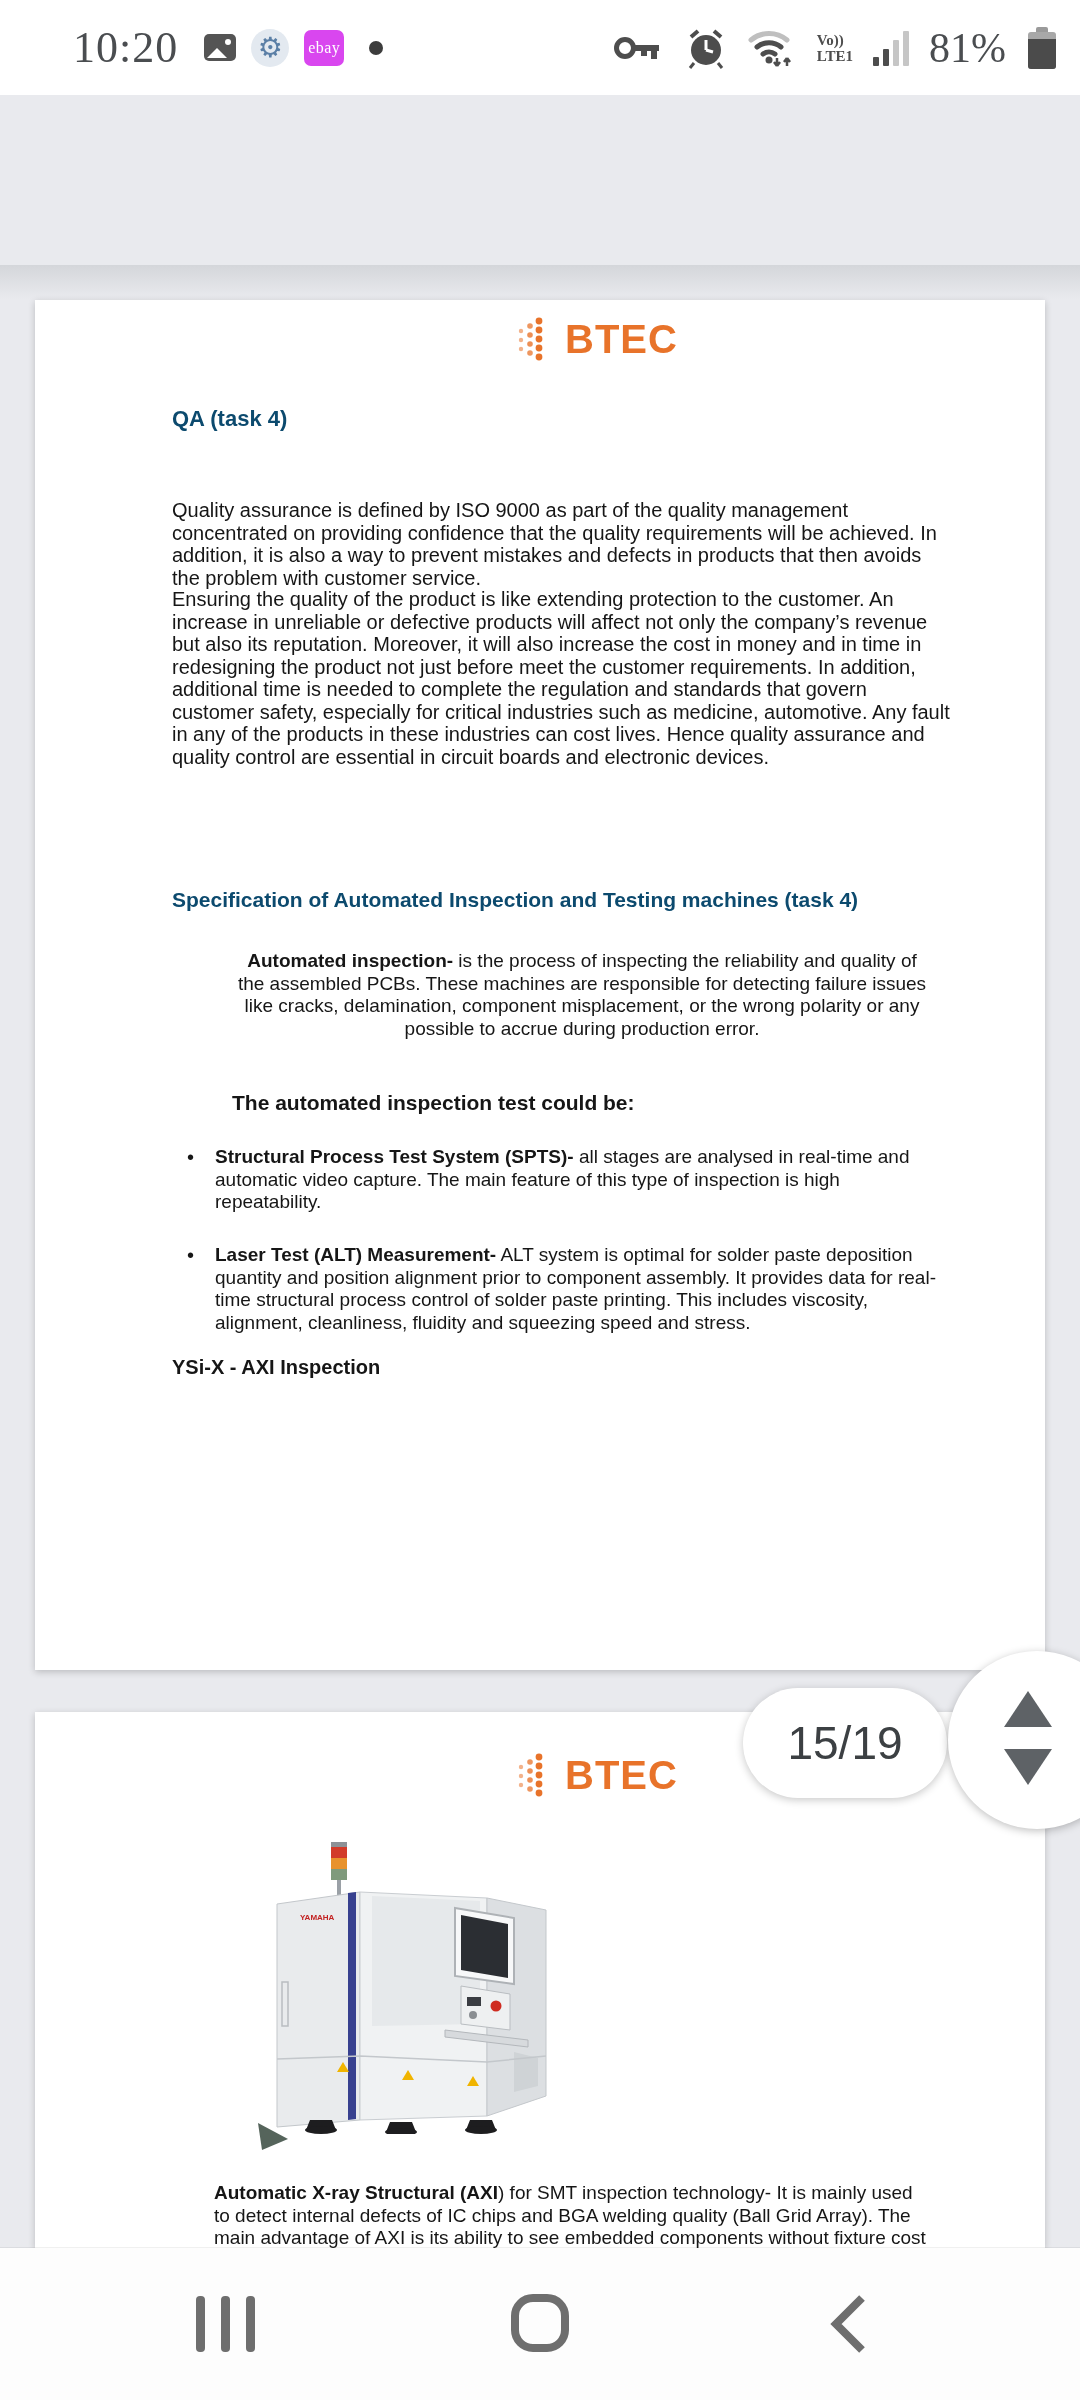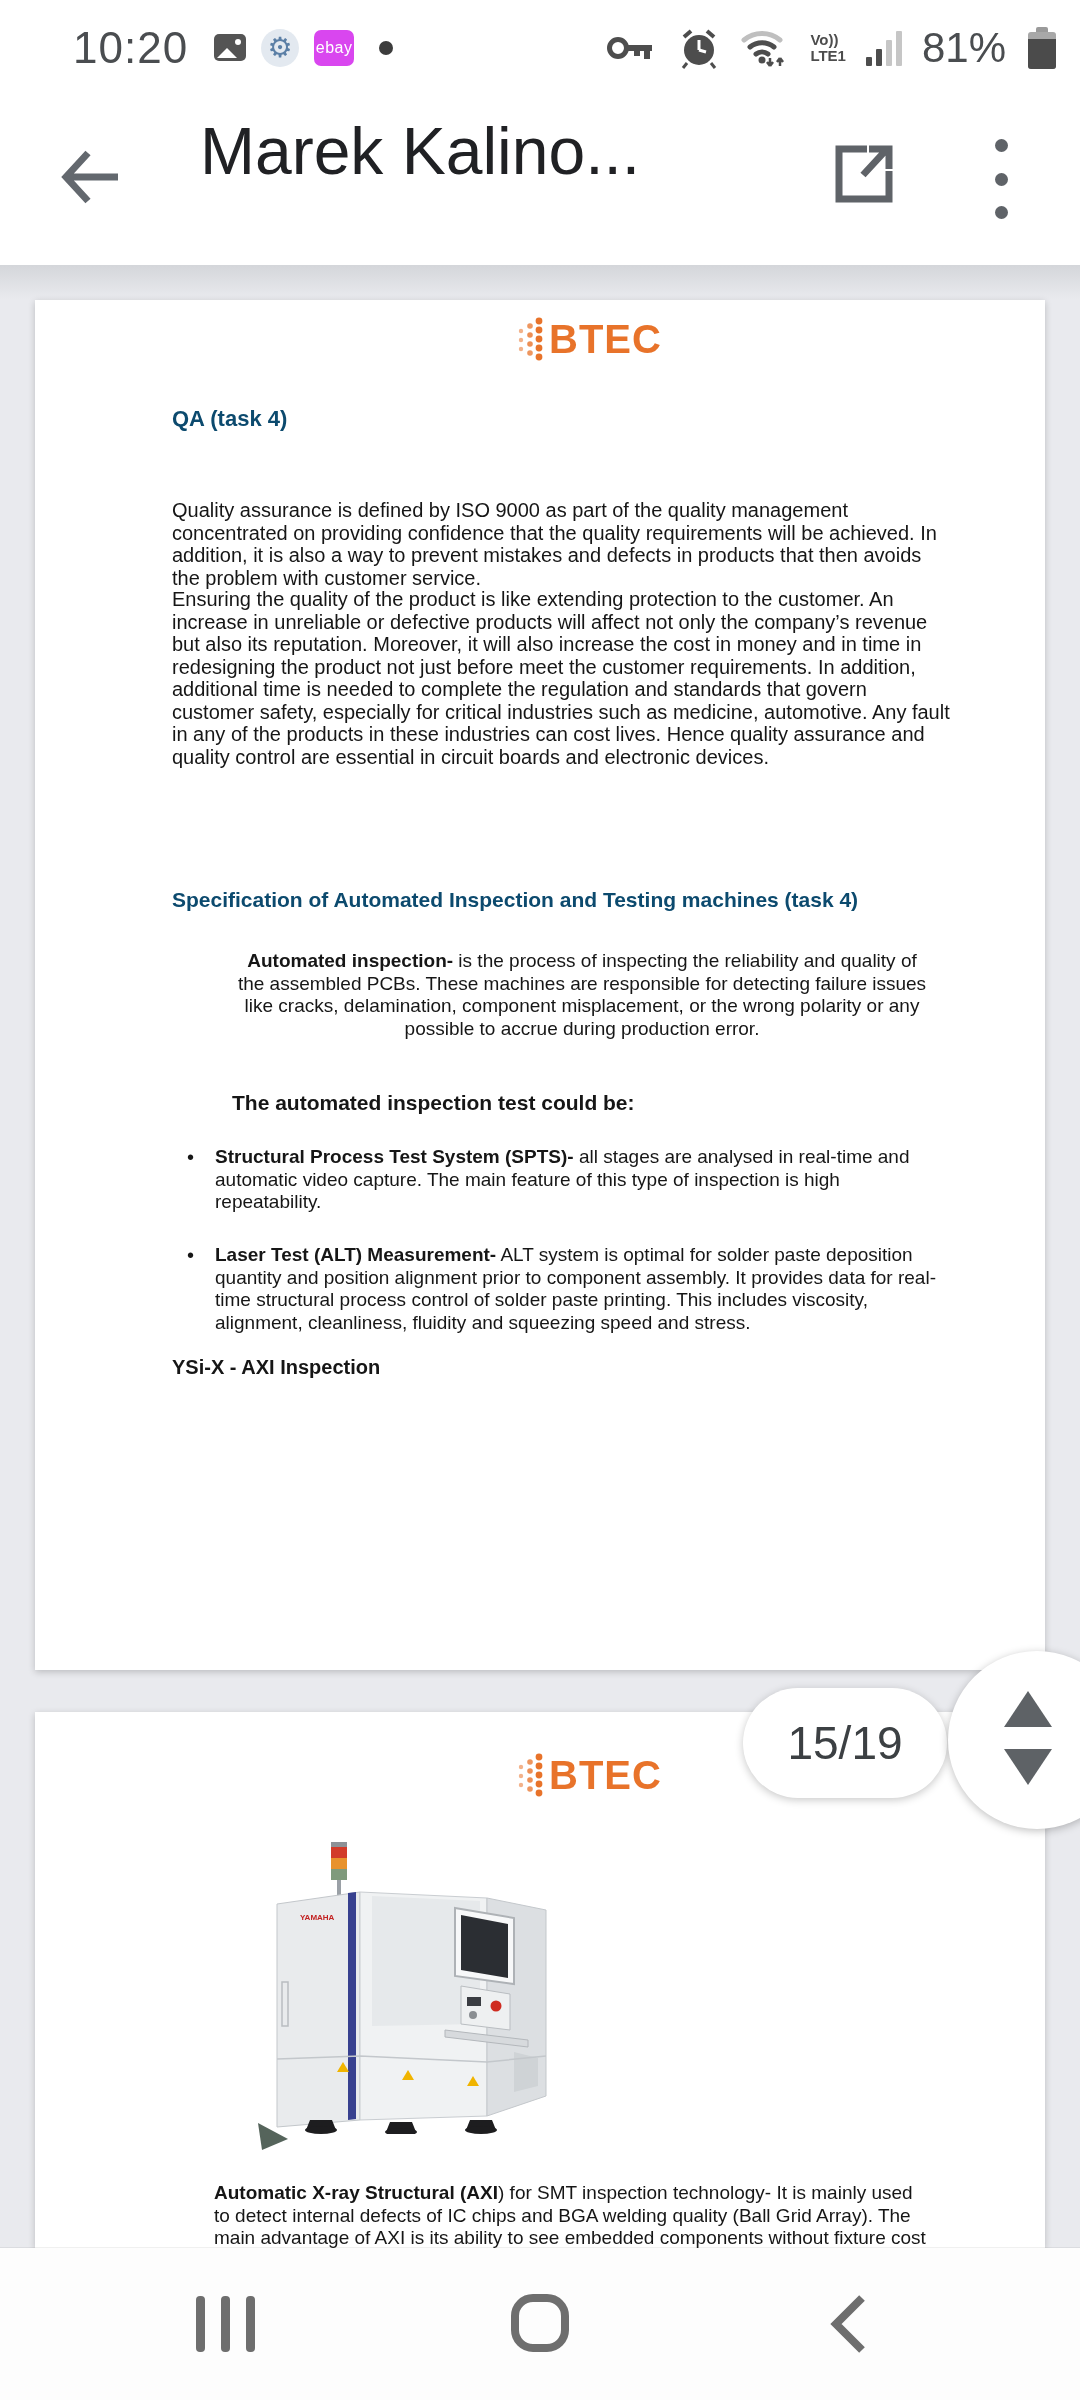--- a/index.html
+++ b/index.html
@@ -1,21 +1,21 @@
 <!DOCTYPE html>
 <html><head>
 <meta charset="utf-8">
 <style>
   * { margin:0; padding:0; box-sizing:border-box; }
   html,body { width:1080px; height:2400px; }
   body { font-family:"Liberation Sans", sans-serif; background:#e9eaee; position:relative; overflow:hidden; }
   .screen { position:absolute; inset:0; }
 
   
-  .status-bar { position:absolute; left:0; top:0; width:1080px; height:95px; background:#ffffff; z-index:40; }
+  .status-bar { position:absolute; left:0; top:0; width:1080px; height:95px; background:#ffffff; z-index:40;font-family:Liberation Serif, serif; }
   .sb-left { position:absolute; left:73px; top:0; height:95px; display:flex; align-items:center; gap:14px; }
   .sb-time { font-size:44px; color:#4a4d50; letter-spacing:1px; }
   .sb-notif { display:flex; align-items:center; gap:15px; margin-left:12px; }
   .gallery-ic { width:32px; height:27px; background:#545454; border-radius:5px; position:relative; overflow:hidden; }
   .gallery-ic:before { content:""; position:absolute; left:3px; bottom:3px; border-left:10px solid transparent; border-right:10px solid transparent; border-bottom:10px solid #ffffff; }
   .gallery-ic:after { content:""; position:absolute; right:5px; top:5px; width:6px; height:6px; border-radius:50%; background:#ffffff; }
   .gearapp-ic { width:38px; height:38px; border-radius:50%; background:#e3e9f0; display:flex; align-items:center; justify-content:center; font-size:28px; color:#5b7fa6; }
   .ebay-ic { width:40px; height:36px; border-radius:7px; background:#d946ef; color:#fff; font-size:16px; display:flex; align-items:center; justify-content:center; letter-spacing:.5px; }
   .dot-ic { width:14px; height:14px; border-radius:50%; background:#3c3c3c; margin-left:10px; }
   .sb-right { position:absolute; right:24px; top:0; height:95px; display:flex; align-items:center; gap:20px; }
@@ -37,21 +37,21 @@
   .menu-btn i { width:13px; height:13px; border-radius:50%; background:#5f6368; }
 
   
   .viewer { position:absolute; left:0; top:265px; width:1080px; height:1983px; background:#e9eaee; overflow:hidden; }
   .appbar-shadow { position:absolute; left:0; top:0; width:100%; height:34px; background:linear-gradient(#d4d6da, #e9eaee); }
   .page-card { position:absolute; left:35px; width:1010px; background:#ffffff; box-shadow:0 2px 7px rgba(0,0,0,.20); }
   .page1 { top:35px; height:1370px; }
   .page2 { top:1447px; height:536px; overflow:hidden; }
 
   
-  .btec { position:absolute; display:flex; align-items:center; gap:4px; }
+  .btec { position:absolute; display:flex; align-items:center; gap:20px; }
   .btec-text { font-size:40px; font-weight:700; color:#e8732a; letter-spacing:1px; }
 
   
   .doc { color:#161616; }
   .h-blue { position:absolute; font-weight:700; color:#0c4a6e; }
   .para { position:absolute; font-size:20px; line-height:22.5px; }
   .ind { font-size:19px; }
   .bold { font-weight:700; }
   .bullet-dot { position:absolute; font-size:20px; }
   .label-bold { position:absolute; font-size:20px; font-weight:700; }
@@ -134,39 +134,20 @@
       <span class="sb-batt-pct">81%</span>
       <span class="battery">
         <span class="nub"></span>
         <span class="body">
             <span class="fill"></span>
           </span>
       </span>
     </div>
   </div>
 
-  <div class="app-bar">
-    <div class="back-btn">
-      <svg width="64" height="64" viewBox="0 0 64 64">
-          <path d="M30 8 L8 32 L30 56 M8 32 H60" fill="none" stroke="#63686e" stroke-width="7" stroke-linejoin="miter"></path>
-        </svg>
-    </div>
-    <div class="title">Marek Kalino...</div>
-    <div class="openin-btn">
-      <svg width="62" height="62" viewBox="0 0 62 62">
-          <path d="M34 6 H6 V56 H56 V28" fill="none" stroke="#5f6368" stroke-width="7"></path>
-          <path d="M30 32 L54 6 M36 6 H56 V26" fill="none" stroke="#5f6368" stroke-width="7"></path>
-        </svg>
-    </div>
-    <div class="menu-btn">
-        <i></i>
-        <i></i>
-        <i></i>
-      </div>
-  </div>
 
   <div class="viewer">
     <div class="appbar-shadow"></div>
 
     <div class="page-card page1 doc">
       <div class="btec" style="left:478px; top:16px;">
         <svg width="32" height="46" viewBox="0 0 32 46">
           <g fill="#e8732a">
             <circle cx="26" cy="5" r="3.4"></circle>
               <circle cx="17" cy="10" r="2.8" opacity=".75"></circle>

